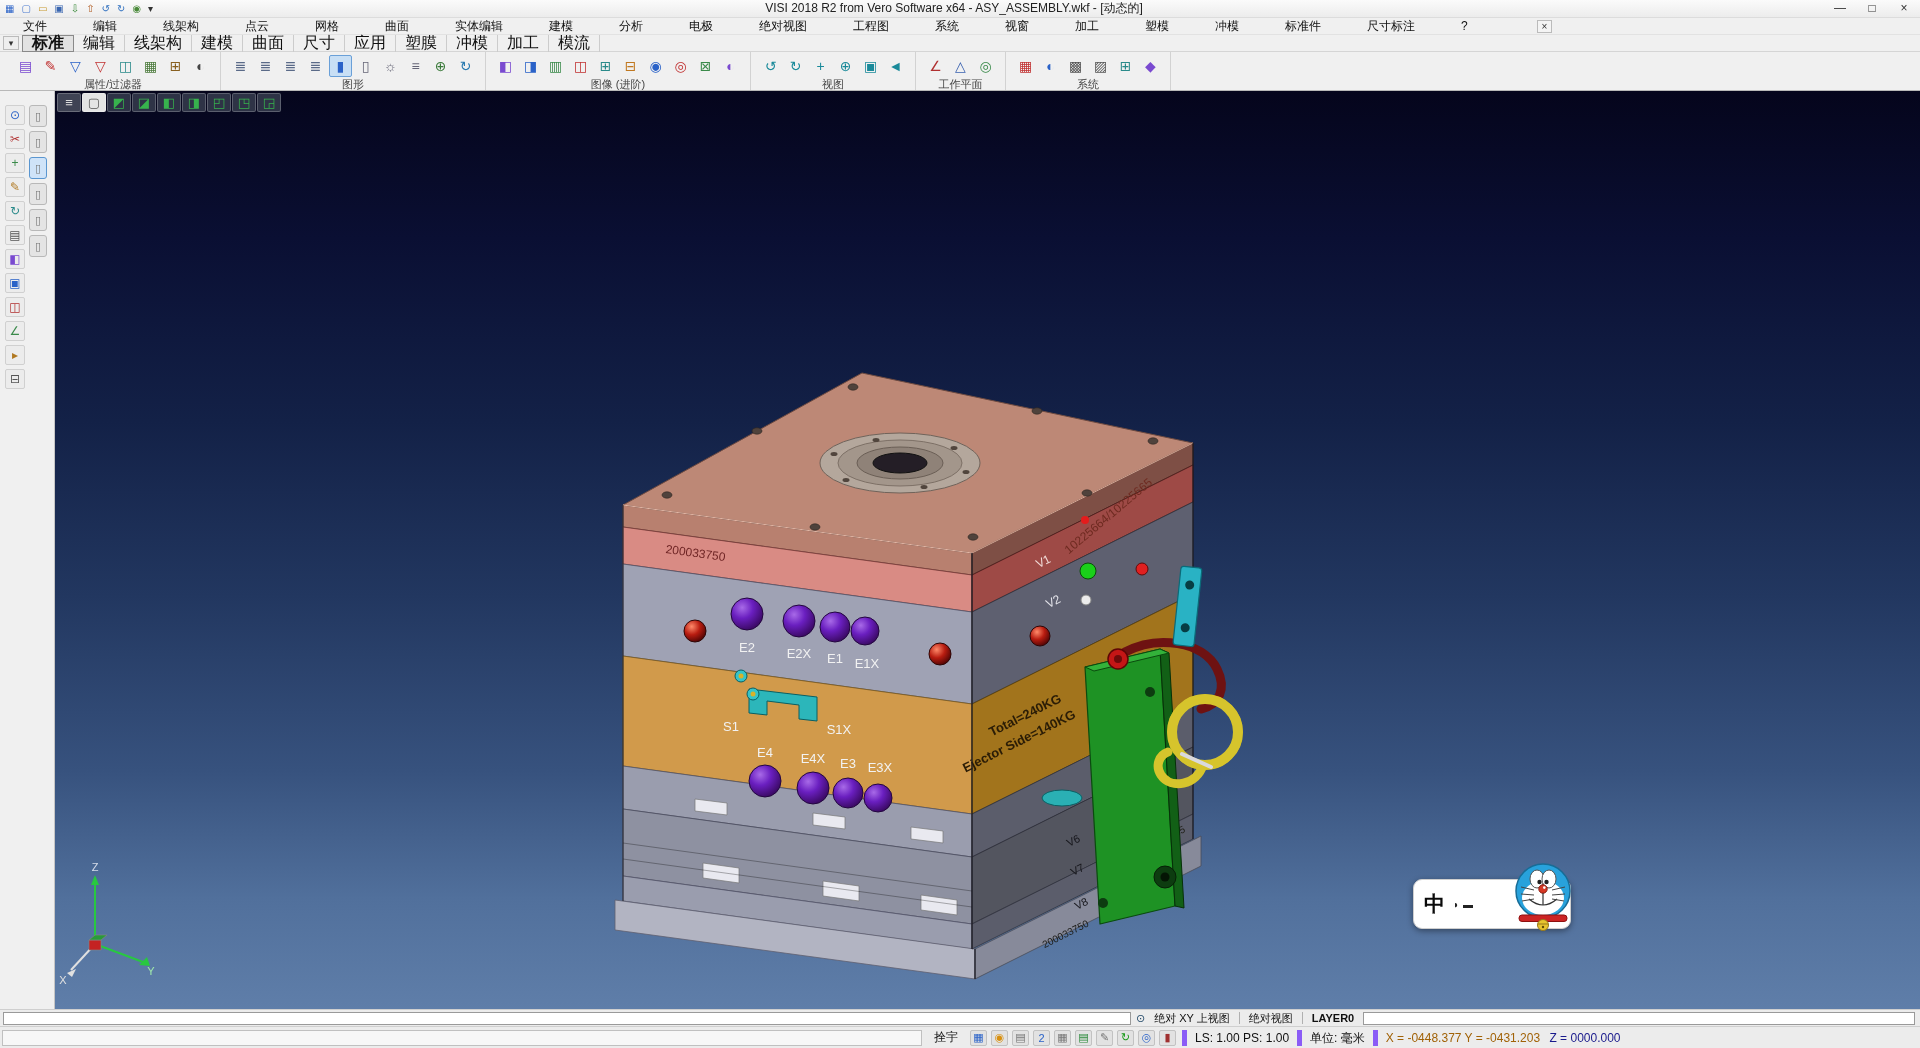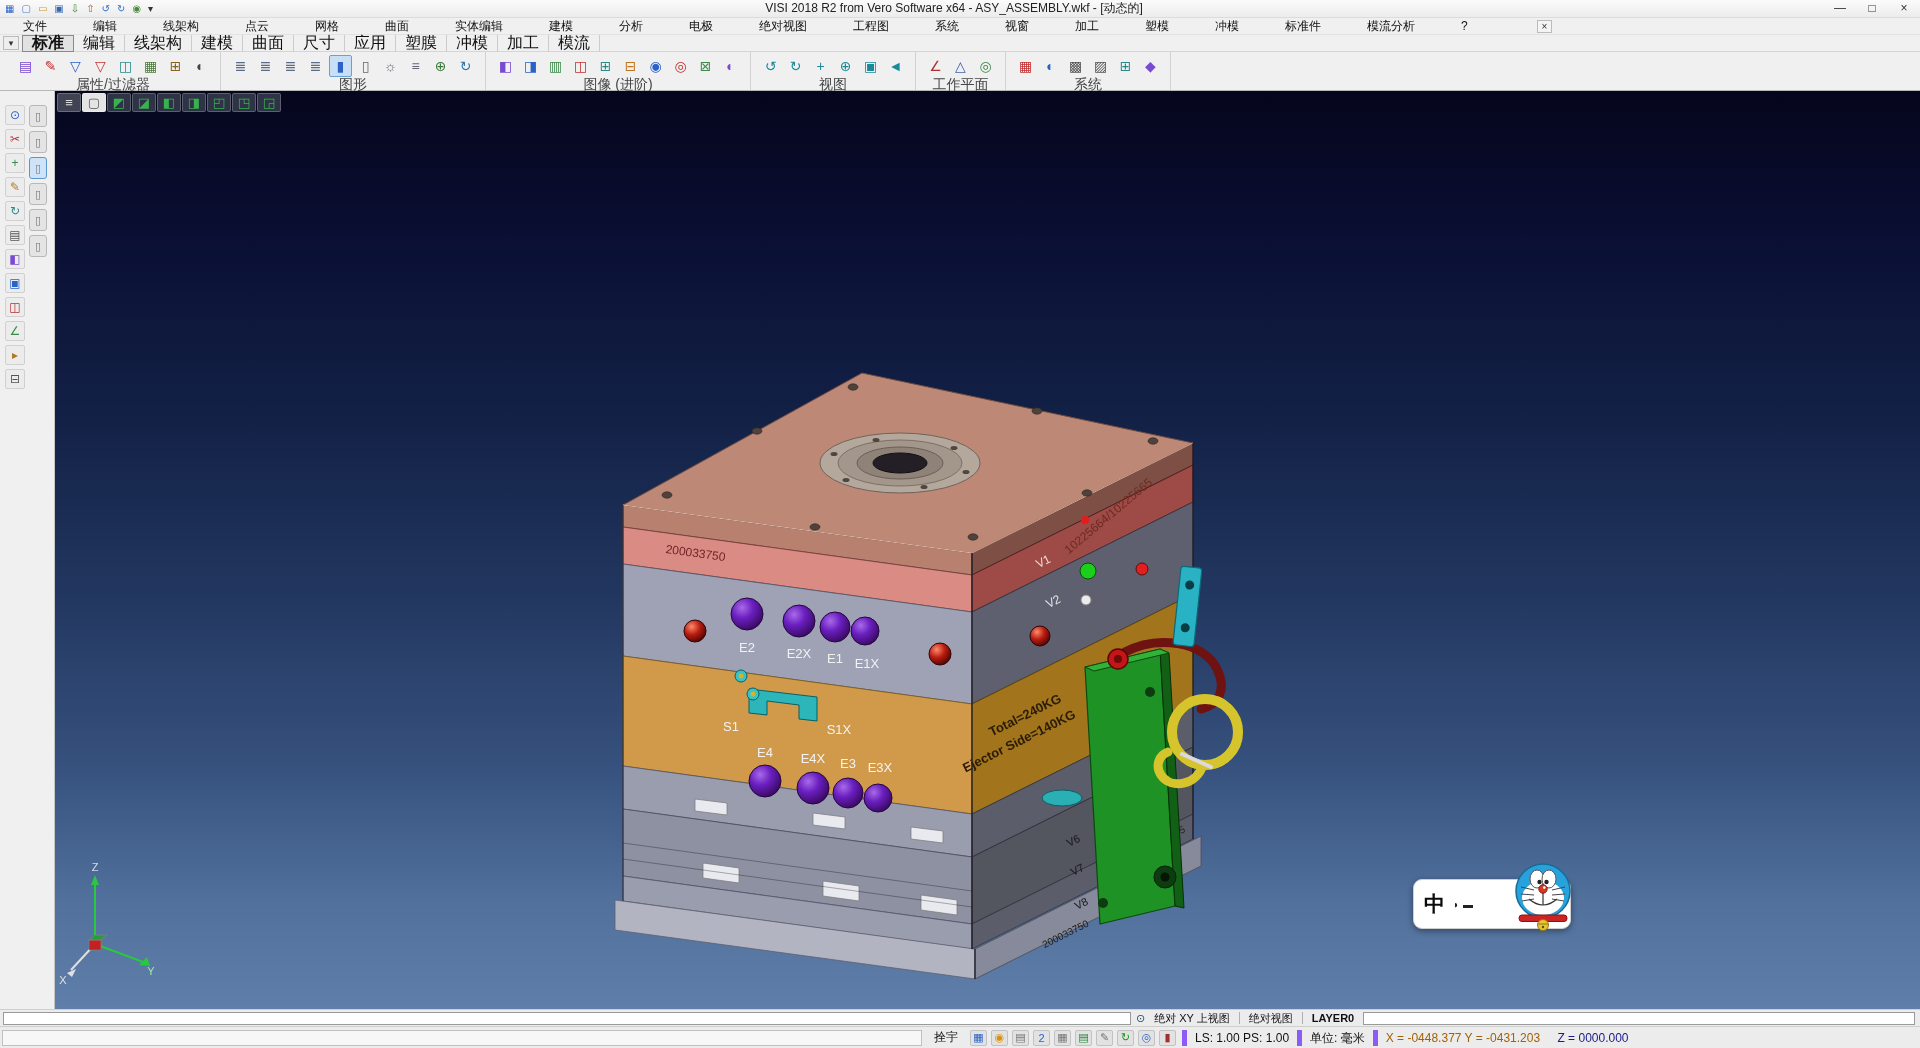--- a/index.html
+++ b/index.html
@@ -33,21 +33,21 @@
   .tab{padding:0 9px;font-size:16px;line-height:16px;color:#111;border-right:1px solid #ccc}
   .tab.selected{background:#e2e2e2;border:1px solid #8a8a8a;font-weight:bold;line-height:14px}
 
   
   #ribbon{position:absolute;top:52px;left:0;right:0;height:39px;background:#f0f0f0;
     border-bottom:1px solid #b8b8b8;display:flex;align-items:stretch;padding-left:6px}
   .rgroup{display:flex;flex-direction:column;padding:1px 8px 0 8px;border-right:1px solid #d2d2d2}
   .ricons{display:flex;gap:2px;align-items:center;height:25px}
   .ribicon{width:23px;height:22px;display:flex;align-items:center;justify-content:center;
     font-size:14px;border:1px solid transparent;border-radius:2px}
-  .rcaption{text-align:center;font-size:14px;color:#444;line-height:12px}
+  .rcaption{text-align:center;font-size:11px;color:#444;line-height:12px}
 
   
   #leftrail{position:absolute;top:91px;left:0;width:55px;height:918px;background:#f0f0f0;
     border-right:1px solid #c5c5c5;display:flex;gap:4px;padding:14px 0 0 5px}
   .railcol{display:flex;flex-direction:column;gap:4px}
   .railicon{width:20px;height:20px;display:flex;align-items:center;justify-content:center;
     font-size:12px;border:1px solid #d0d0d0;background:#ececec;border-radius:2px}
   .clipicon{width:18px;height:22px;display:flex;align-items:center;justify-content:center;
     font-size:11px;color:#777;background:#e4e4e4;border:1px solid #b8b8b8;border-radius:3px}
 
@@ -84,21 +84,21 @@
   
   #statusbar{position:absolute;top:1026px;left:0;right:0;height:22px;background:#ececec;
     border-top:1px solid #cfcfcf;display:flex;align-items:center;font-size:12px;padding:0 2px}
   .sb-msg{width:920px;height:16px;border:1px solid #c0c0c0;background:#f7f7f7;margin-right:6px}
   .sb-lock{padding:0 6px;color:#111;white-space:nowrap}
   .sb-icons{display:flex;gap:4px;margin:0 6px}
   .sbicon{width:17px;height:16px;display:flex;align-items:center;justify-content:center;
     font-size:11px;background:#e2e2e2;border:1px solid #c2c2c2;border-radius:2px}
   .sb-seg{padding:0 8px;border-left:5px solid #8b5cf6;height:16px;line-height:16px;color:#111;white-space:nowrap}
   .sb-coords .xy{color:#a16207}
-  .sb-coords .z{color:#1a1a8c;margin-left:14px}
+  .sb-coords .z{color:#1a1a8c;margin-left:6px}
   .sb-tail{flex:1}
 </style>
 </head>
 <body>
 
 <div id="app">
 
   <div id="titlebar">
     <div class="qa">
 
@@ -134,21 +134,21 @@
       <span class="menuitem">分析</span>
       <span class="menuitem">电极</span>
       <span class="menuitem">绝对视图</span>
       <span class="menuitem">工程图</span>
       <span class="menuitem">系统</span>
       <span class="menuitem">视窗</span>
       <span class="menuitem">加工</span>
       <span class="menuitem">塑模</span>
       <span class="menuitem">冲模</span>
       <span class="menuitem">标准件</span>
-      <span class="menuitem">模流分析</span>
+      <span class="menuitem">尺寸标注</span>
       <span class="menuitem">?</span>
     </div>
   <span id="childclose">×</span>
 
   <div id="tabbar">
     <span class="tab-dd">▾</span>
     <div class="tabs">
 
     <span class="tab selected">标准</span>
         <span class="tab">编辑</span>

